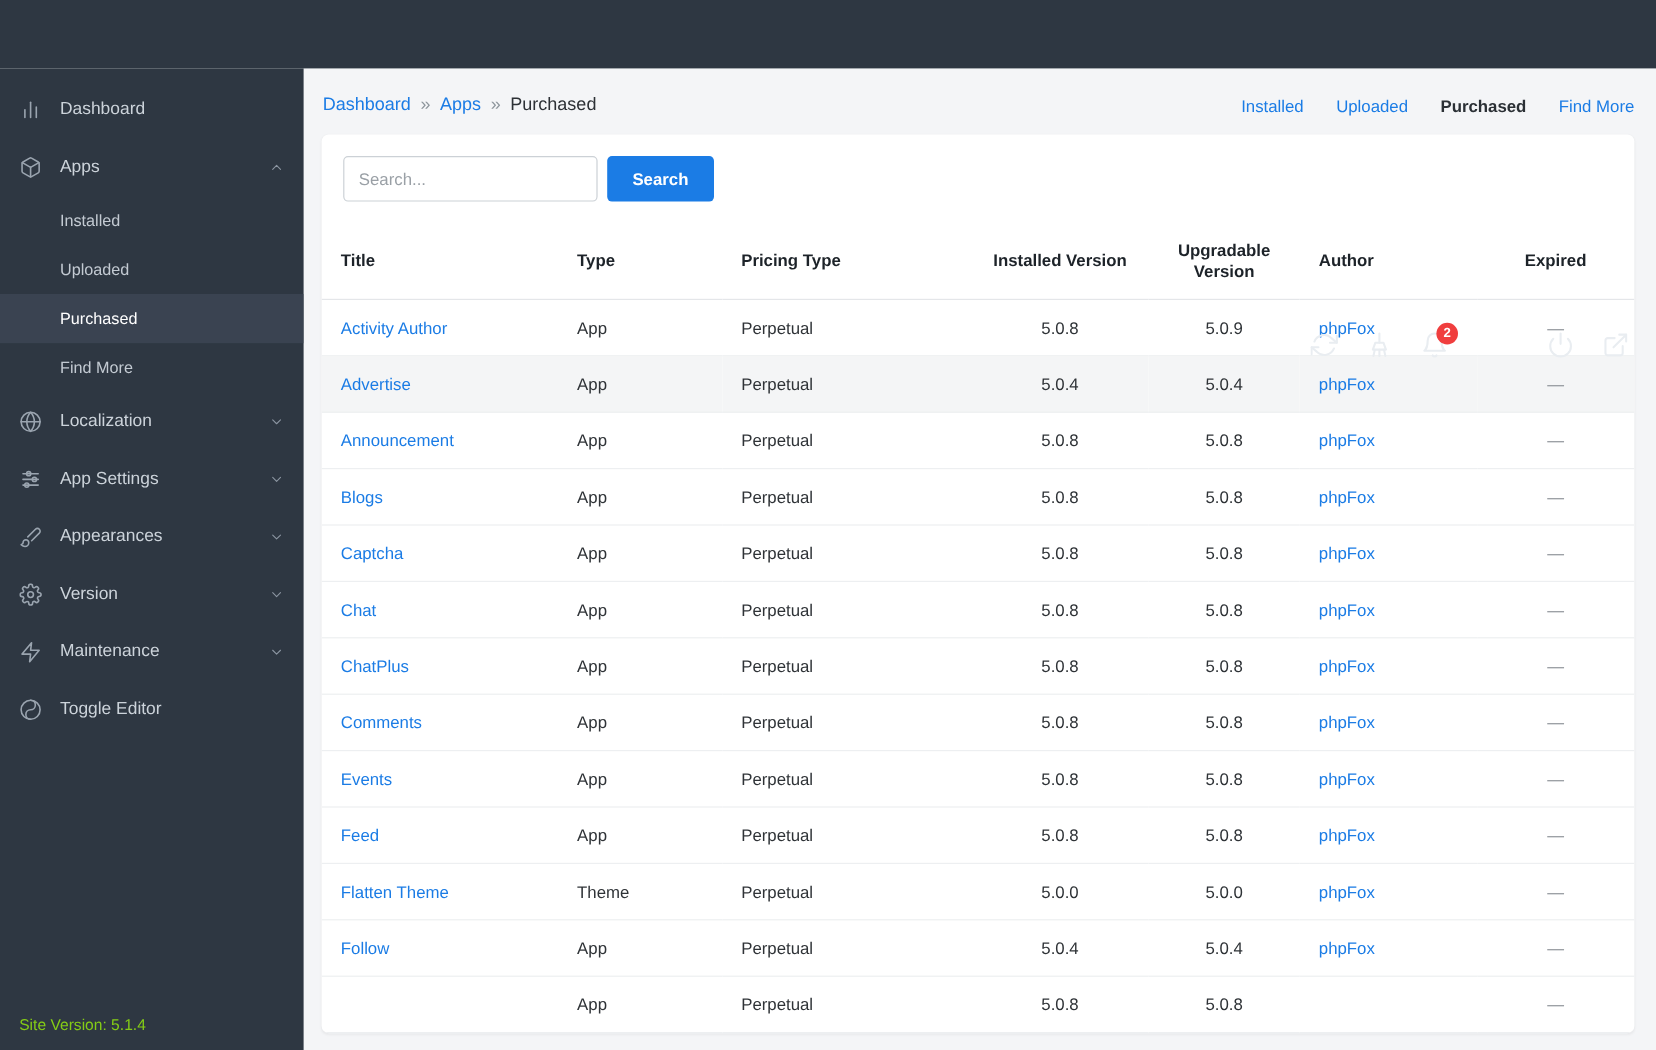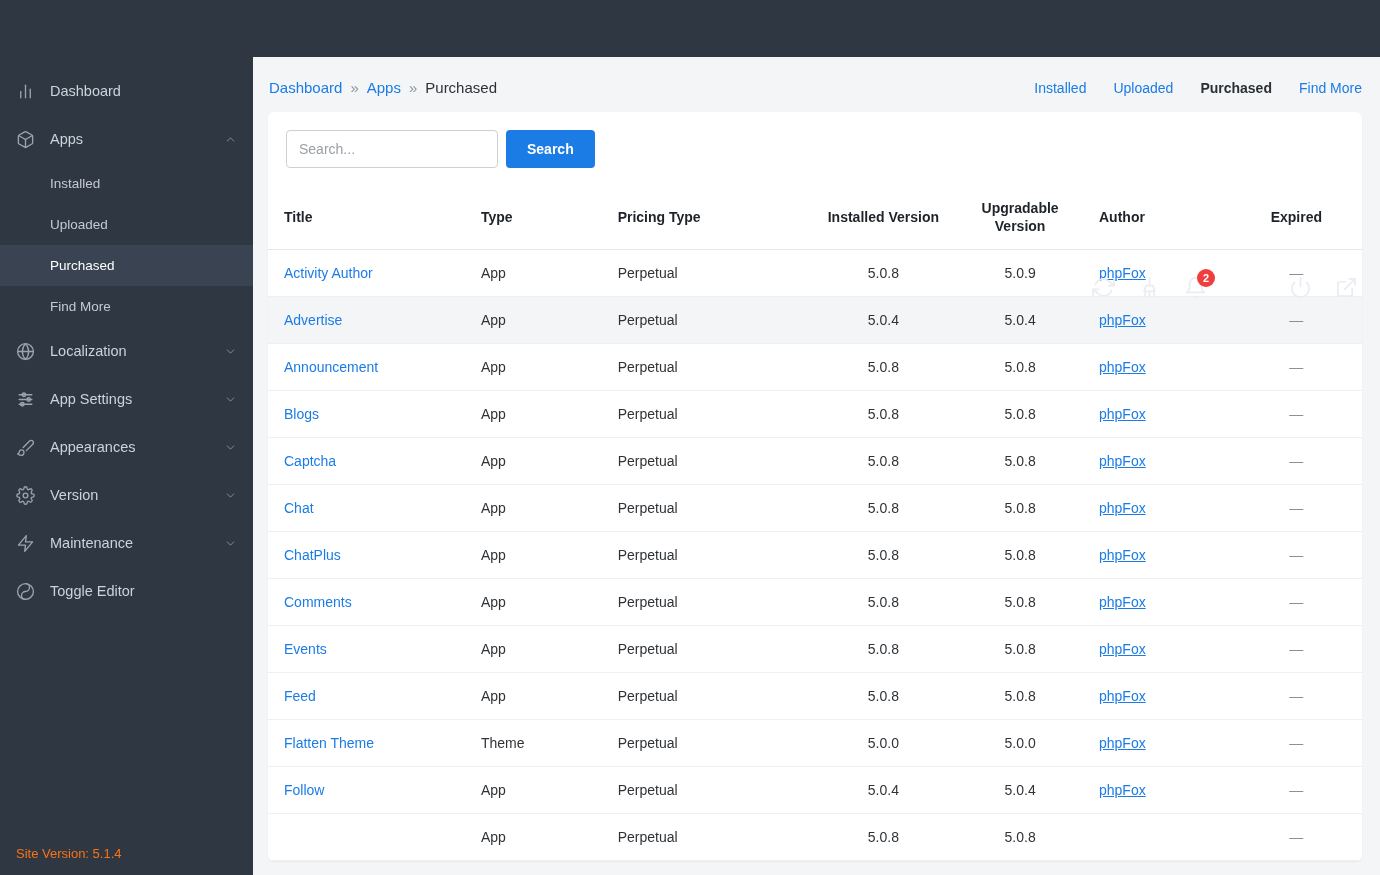--- a/index.html
+++ b/index.html
@@ -85,21 +85,21 @@
   .side-item .chev { margin-left: auto; width: 13px; height: 13px; flex: 0 0 13px; stroke: #8b95a1; }
   .chev.up { transform: rotate(180deg); }
   .sub-item {
     height: 41px; padding-left: 50px;
     display: flex; align-items: center;
     font-size: 13.5px; color: #c3cad2; cursor: pointer;
   }
   .sub-item.active { background: #3a4351; color: #ffffff; }
   .site-version {
     position: absolute; left: 16px; bottom: 14px;
-    font-size: 13px; color: #f97316;
+    font-size: 13px; color: #84cc16;
   }
   
   .main { flex: 1 1 auto; overflow: hidden; }
   .page-head {
     display: flex; justify-content: space-between; align-items: center;
     padding: 22px 18px 16px 16px;
   }
   .breadcrumb { display: flex; align-items: center; gap: 8px; font-size: 15px; color: #2d3136; }
   .breadcrumb a { color: var(--accent, #1b7ce5); text-decoration: none; cursor: pointer; }
   .breadcrumb .sep { color: #8d959c; }
@@ -133,21 +133,21 @@
   thead th {
     font-weight: bold; color: #1d2329; text-align: left;
     padding: 14px 16px; border-bottom: 1px solid #e4e6e9;
     line-height: 1.25;
   }
   thead th.center { text-align: center; padding: 14px 6px; }
   tbody td { padding: 15px 16px; border-bottom: 1px solid #edeff1; color: #2f3337; }
   tbody td.center { text-align: center; padding: 15px 6px; }
   tbody tr.highlighted { background: #f4f5f6; }
   a.title-link { color: var(--accent, #1b7ce5); text-decoration: none; cursor: pointer; }
-  a.author-link { color: var(--accent, #1b7ce5); text-decoration: underline; cursor: pointer; }
+  a.author-link { color: var(--accent, #1b7ce5); cursor: pointer; }
   td.c-expired { color: #8b9096; }
 </style>
 </head>
 <body>
 
 <header class="topbar">
   <div class="topbar-left">
     <button class="hamburger">
       <span></span>
         <span></span>

